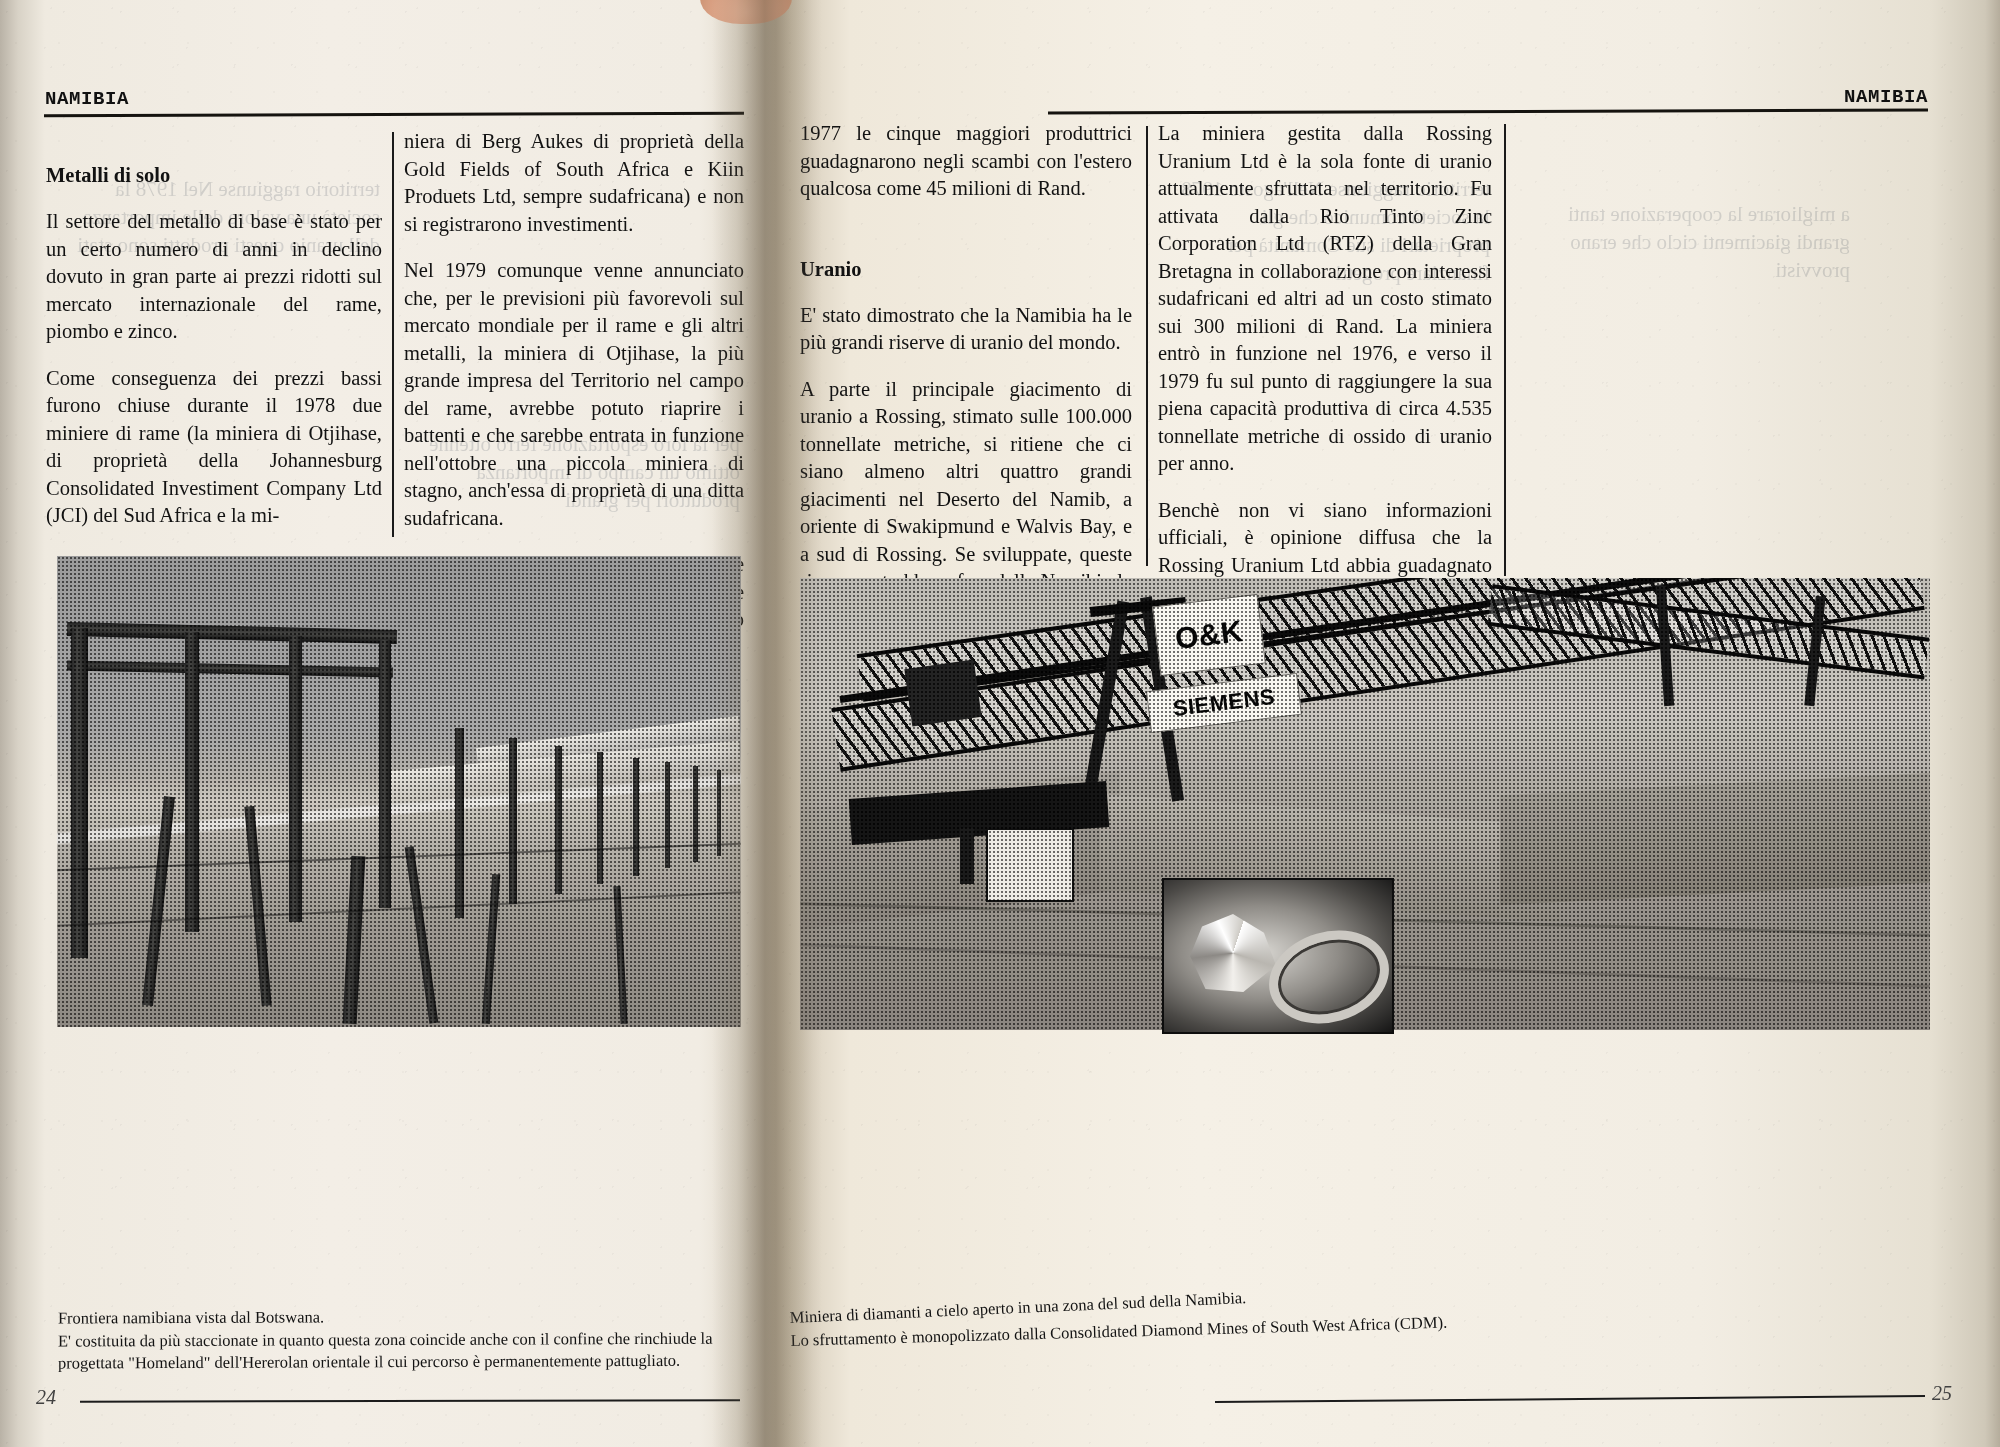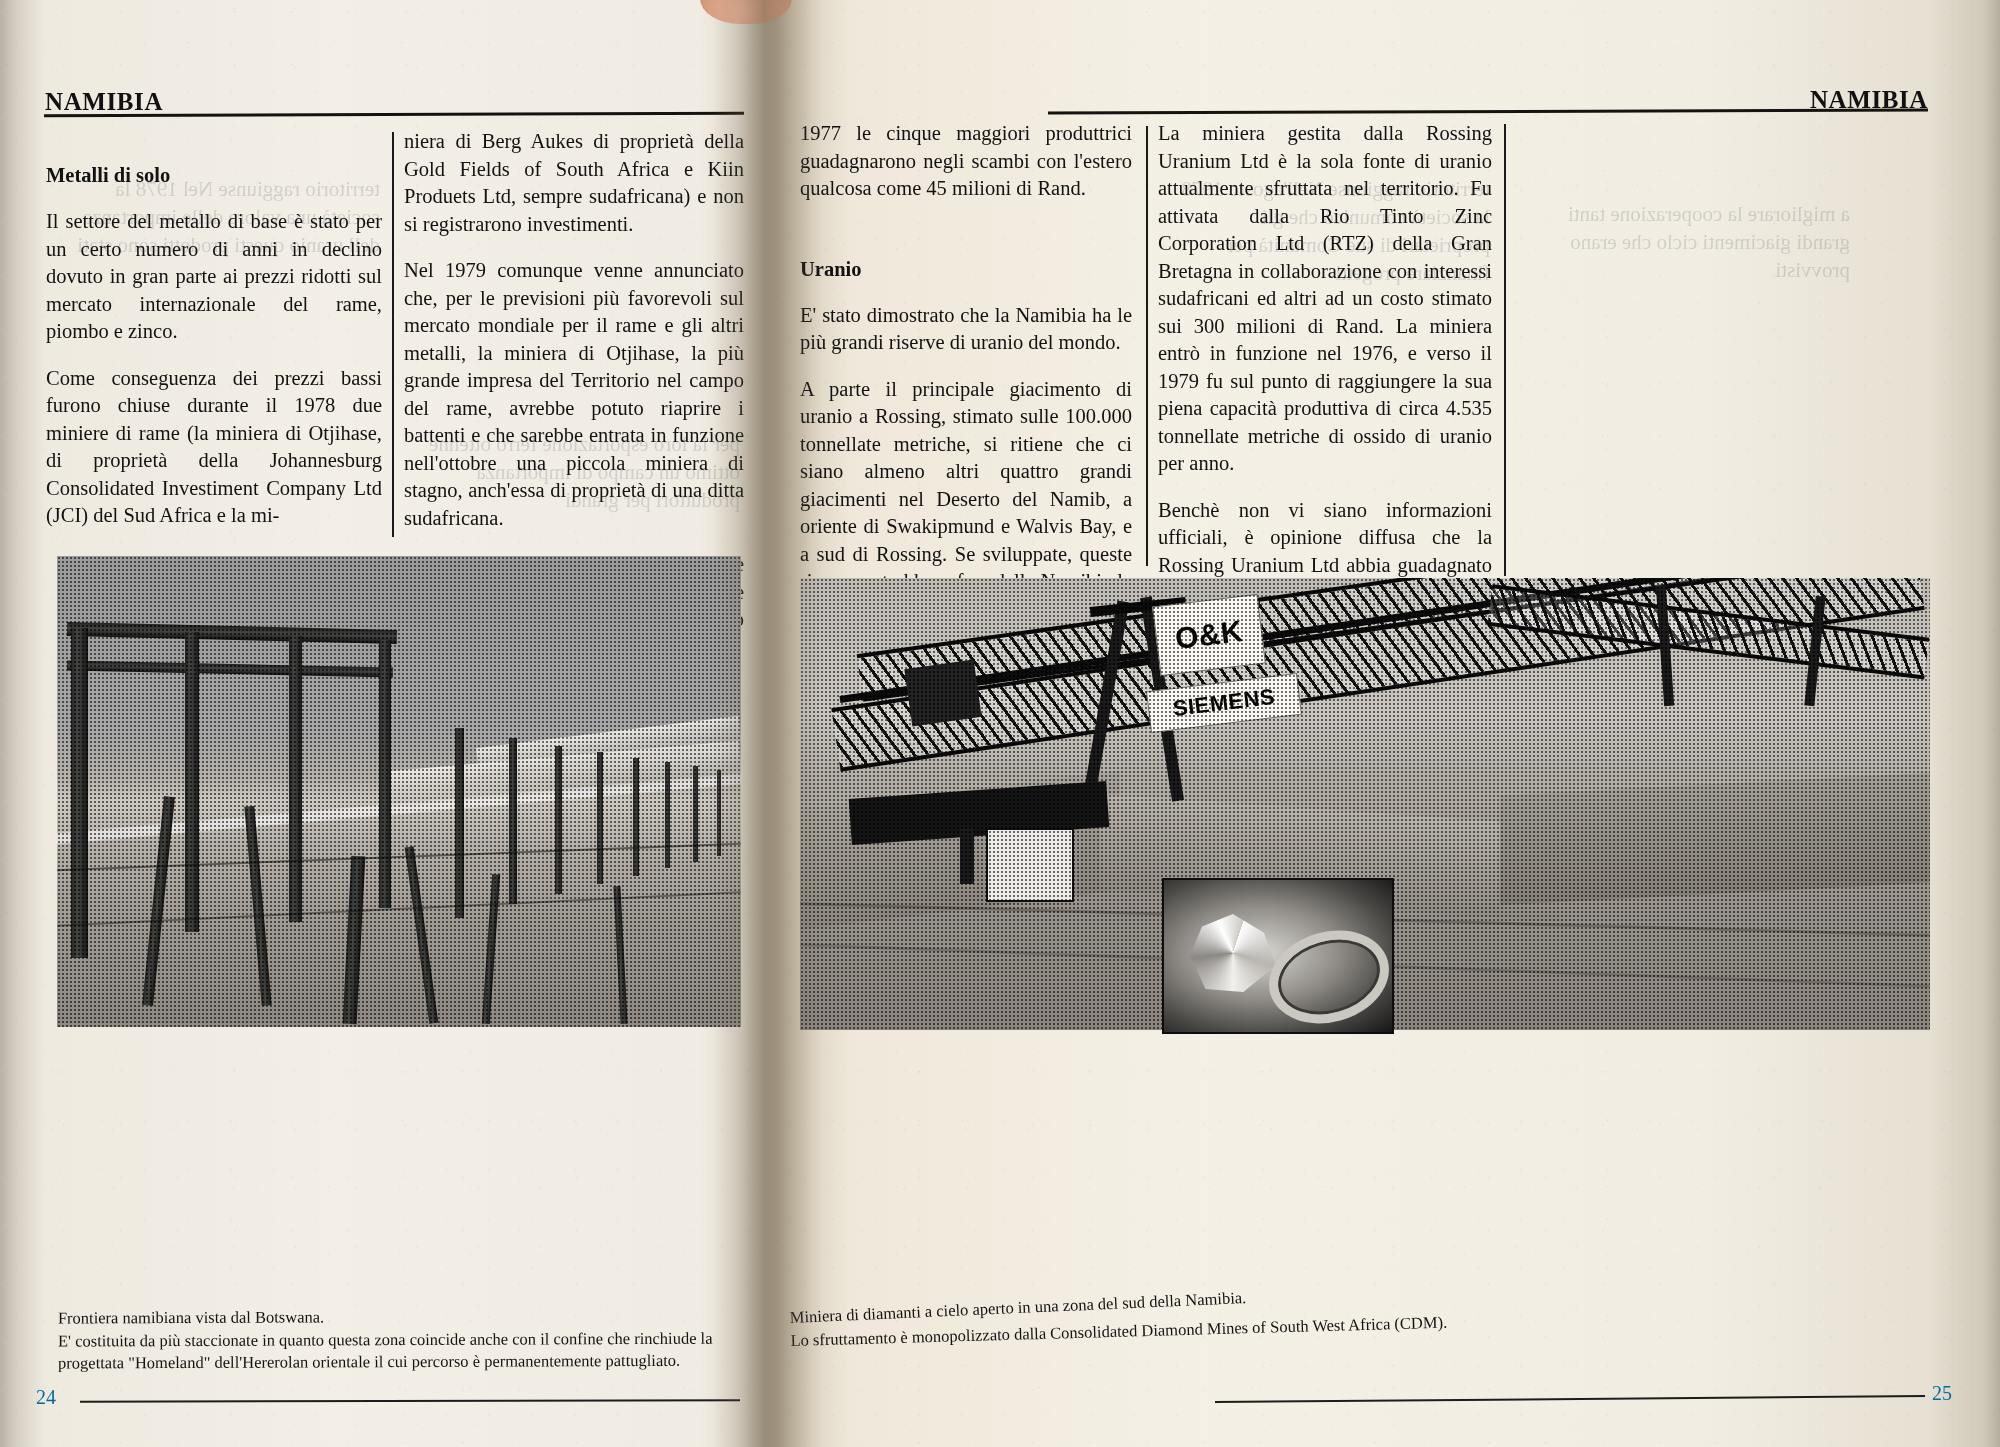--- a/index.html
+++ b/index.html
@@ -62,23 +62,23 @@
   }
 
   
   .half { position: absolute; top: 0; bottom: 0; }
   .half.left  { left: 0;    width: 760px; }
   .half.right { left: 790px; right: 0; }
 
   
   .runhead {
     position: absolute;
-    font-family: Liberation Serif, serif;
+    font-family: Liberation Mono, monospace;
     font-weight: bold;
-    font-size: 25px;
+    font-size: 19px;
     letter-spacing: .6px;
     color: #111;
   }
   .runhead.l { left: 45px; top: 88px; }
   .runhead.r { right: 72px; top: 86px; text-align: right; }
 
   .headrule {
     position: absolute;
     height: 3px;
     background: #15130f;
@@ -221,22 +221,23 @@
     color: #131313;
   }
   #cap-left  { left: 58px;  top: 1306px; width: 700px; transform: rotate(-0.25deg); }
   #cap-right { left: 790px; top: 1294px; width: 930px; transform: rotate(-1.6deg); }
   #cap-right .line1 { transform: rotate(-0.9deg); transform-origin: left center; display:block; }
 
   
   .folio {
     position: absolute;
     font-size: 20px;
-    color: #0369a1;
+    color: #404040;
     font-family: "Liberation Serif", serif;
+    font-style: italic;
   }
   #folio-left  { left: 36px; top: 1386px; }
   #folio-right { right: 48px; top: 1382px; }
   .footrule { position: absolute; height: 2px; background: #1c1c1c; }
   #footrule-l { left: 80px;  width: 660px; top: 1400px; transform: rotate(-0.12deg); }
   #footrule-r { left: 1215px; width: 710px; top: 1398px; transform: rotate(-0.5deg); }
 
   
   .ghost {
     position: absolute;

